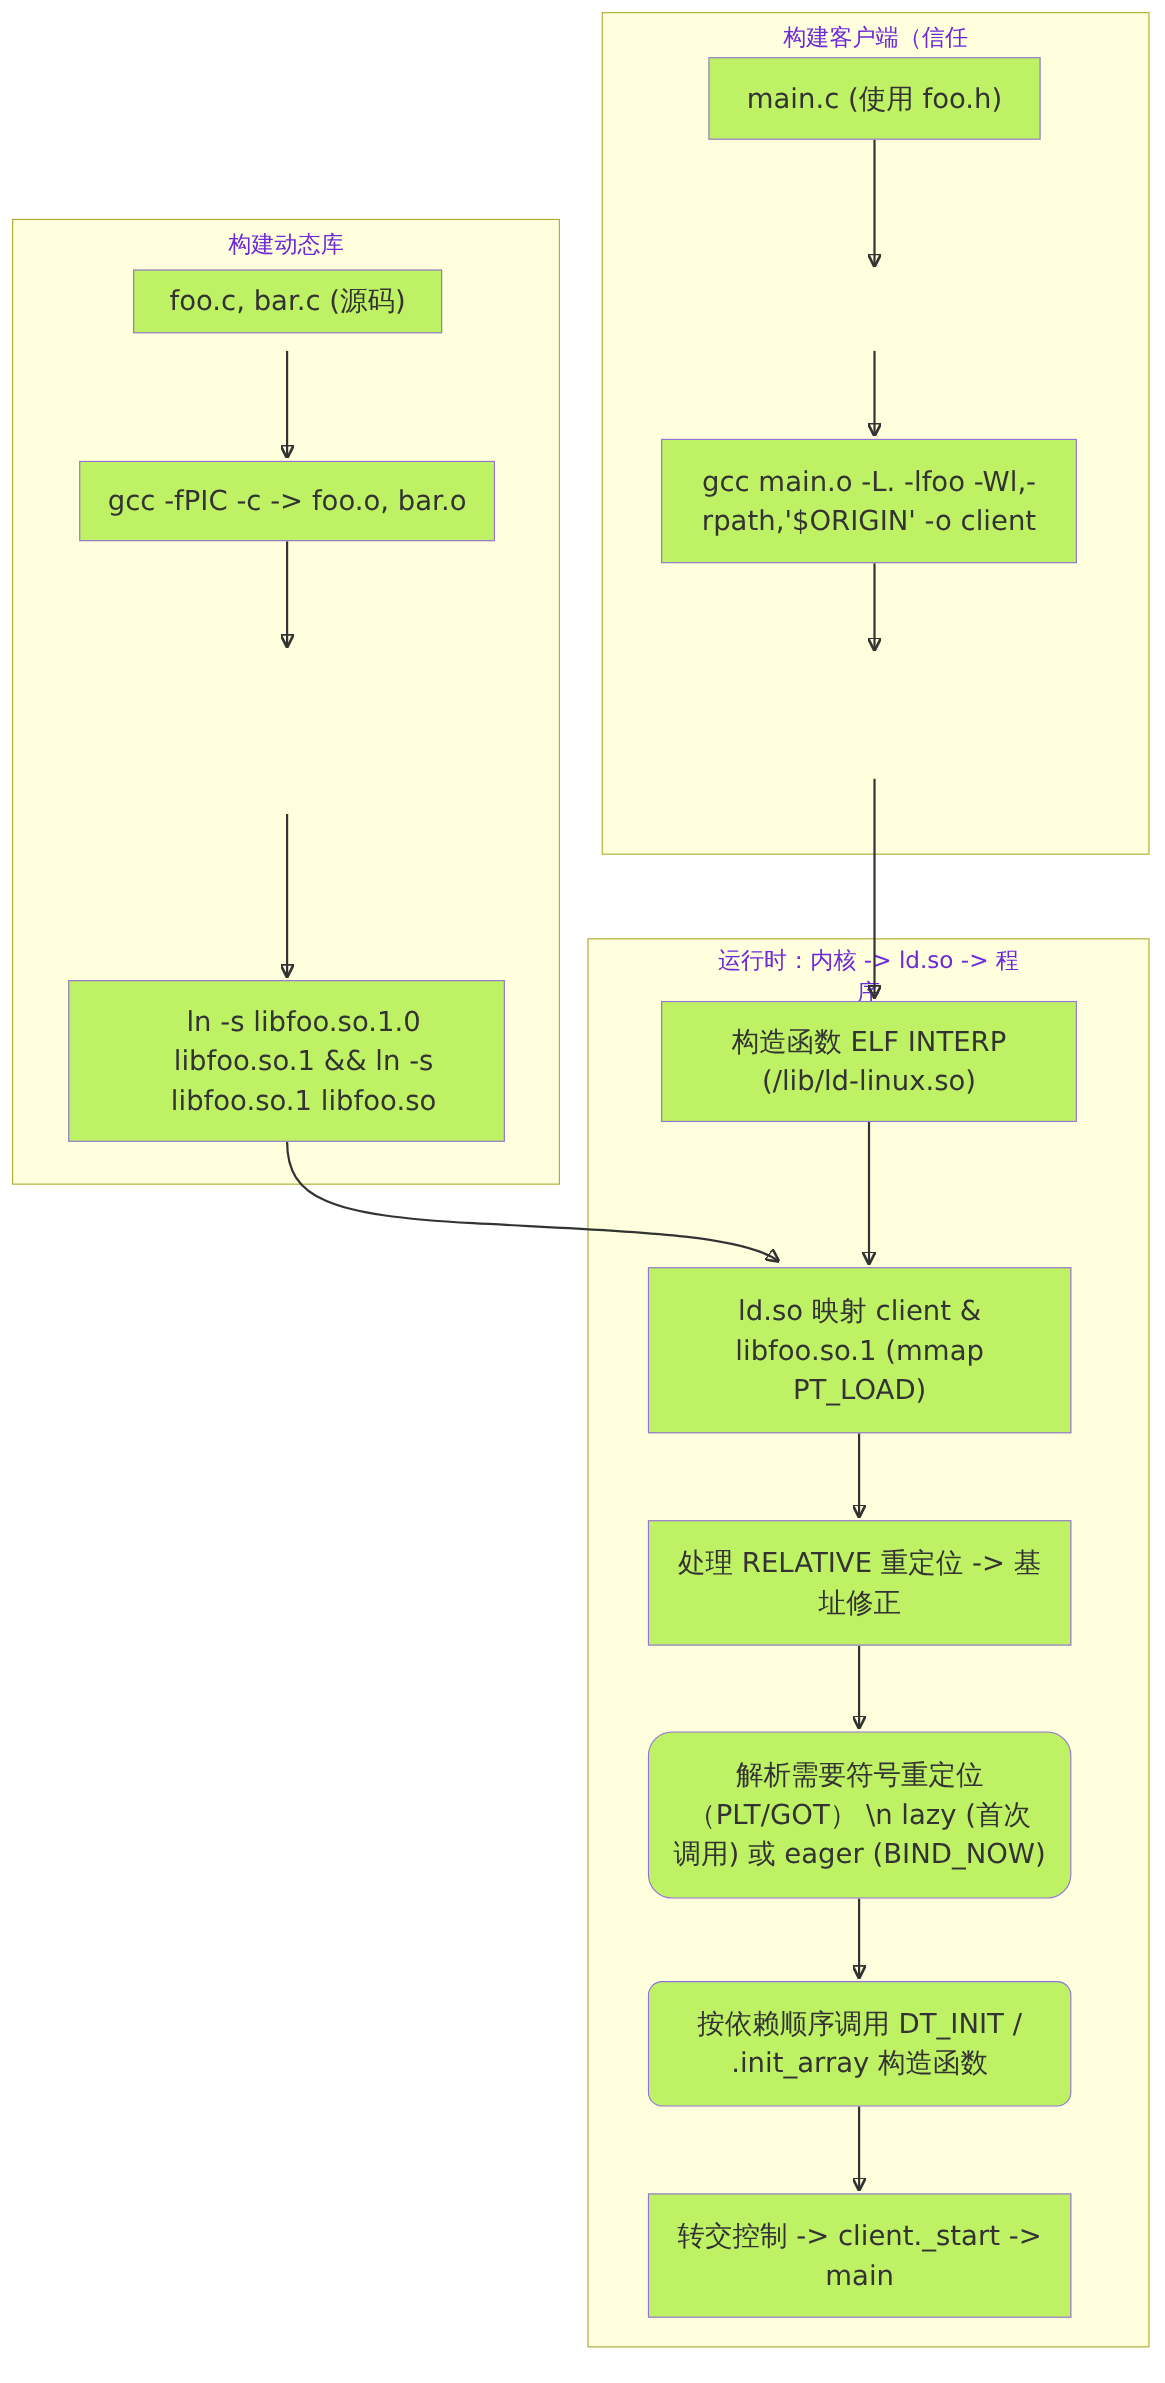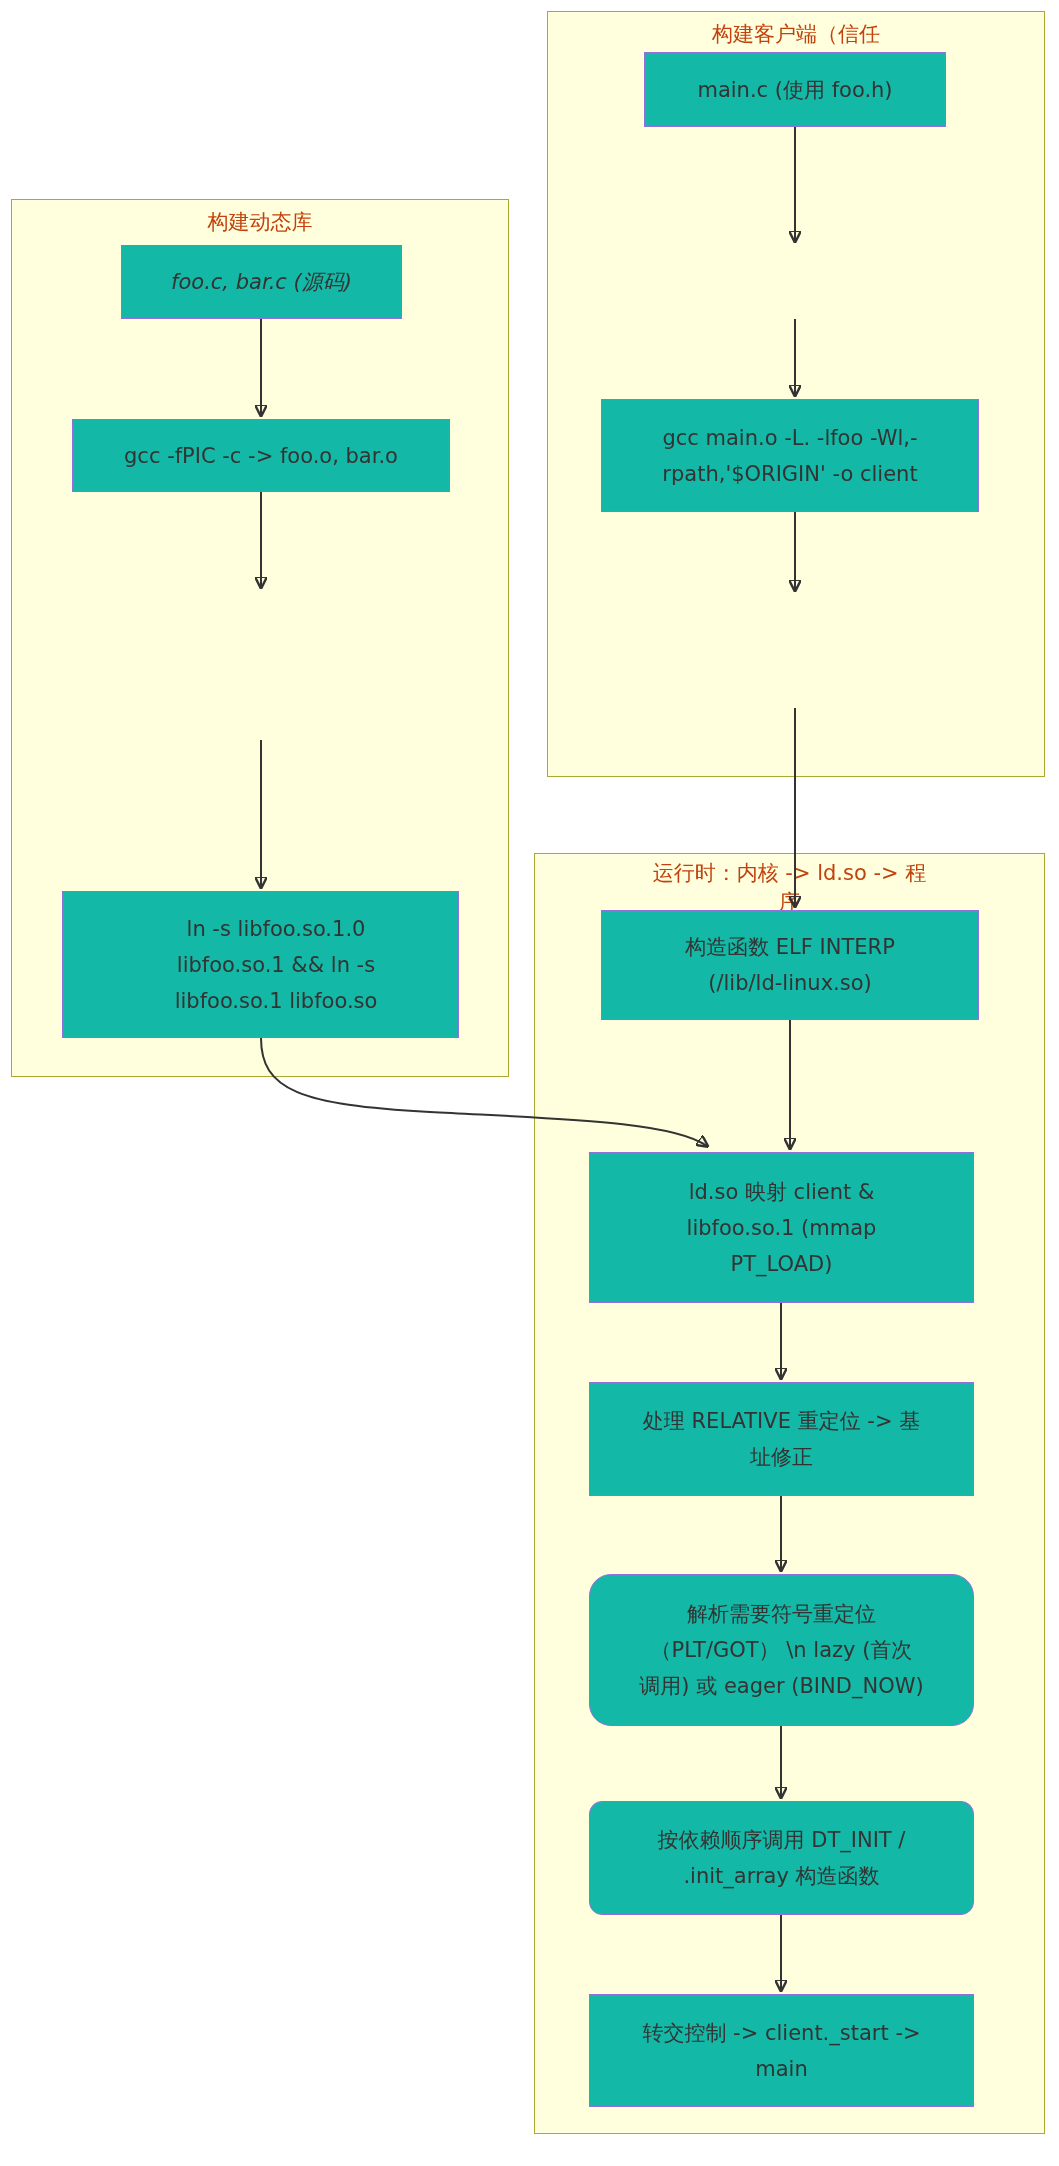--- a/index.html
+++ b/index.html
@@ -20,39 +20,39 @@
     background: #ffffde;
     border: 1px solid #aaaa33;
   }
   .subgraph-title {
     position: absolute;
     left: 0;
     right: 0;
     text-align: center;
     font-size: 21px;
     line-height: 29px;
-    color: #c2410c;
+    color: #6d28d9;
     white-space: pre-line;
   }
   .edges {
     position: absolute;
     left: 0;
     top: 0;
   }
   .edges path {
     fill: none;
     stroke: #333333;
     stroke-width: 2px;
   }
   .node {
     position: absolute;
-    background: #14b8a6;
+    background: #bef264;
     border: 1px solid #9370db;
     color: #333333;
-    font-size: 21px;
+    font-size: 25px;
     line-height: 36px;
     display: flex;
     align-items: center;
     justify-content: center;
     text-align: center;
     white-space: pre-line;
     padding: 2px 10px;
   }
 </style>
 </head>
@@ -94,21 +94,21 @@
     <path d="M781 1915 V 1990" marker-end="url(#arrow)"></path>
   </svg>
 
   <div class="node" style="left:644px; top:52px; width:302px; height:75px;">main.c (使用 foo.h)</div>
 
 
   <div class="node" style="left:601px; top:399px; width:378px; height:113px;">gcc main.o -L. -lfoo -Wl,-
 rpath,'$ORIGIN' -o client</div>
 
 
-  <div class="node" style="left:121px; top:245px; width:281px; height:74px;font-style:italic;">foo.c, bar.c (源码)</div>
+  <div class="node" style="left:121px; top:245px; width:281px; height:58px;">foo.c, bar.c (源码)</div>
 
   <div class="node" style="left:72px; top:419px; width:378px; height:73px;">gcc -fPIC -c -&gt; foo.o, bar.o</div>
 
 
   <div class="node" style="left:62px; top:891px; width:397px; height:147px;padding-left:41px;">ln -s libfoo.so.1.0
 libfoo.so.1 &amp;&amp; ln -s
 libfoo.so.1 libfoo.so</div>
 
   <div class="node" style="left:601px; top:910px; width:378px; height:110px;">构造函数 ELF INTERP
 (/lib/ld-linux.so)</div>

